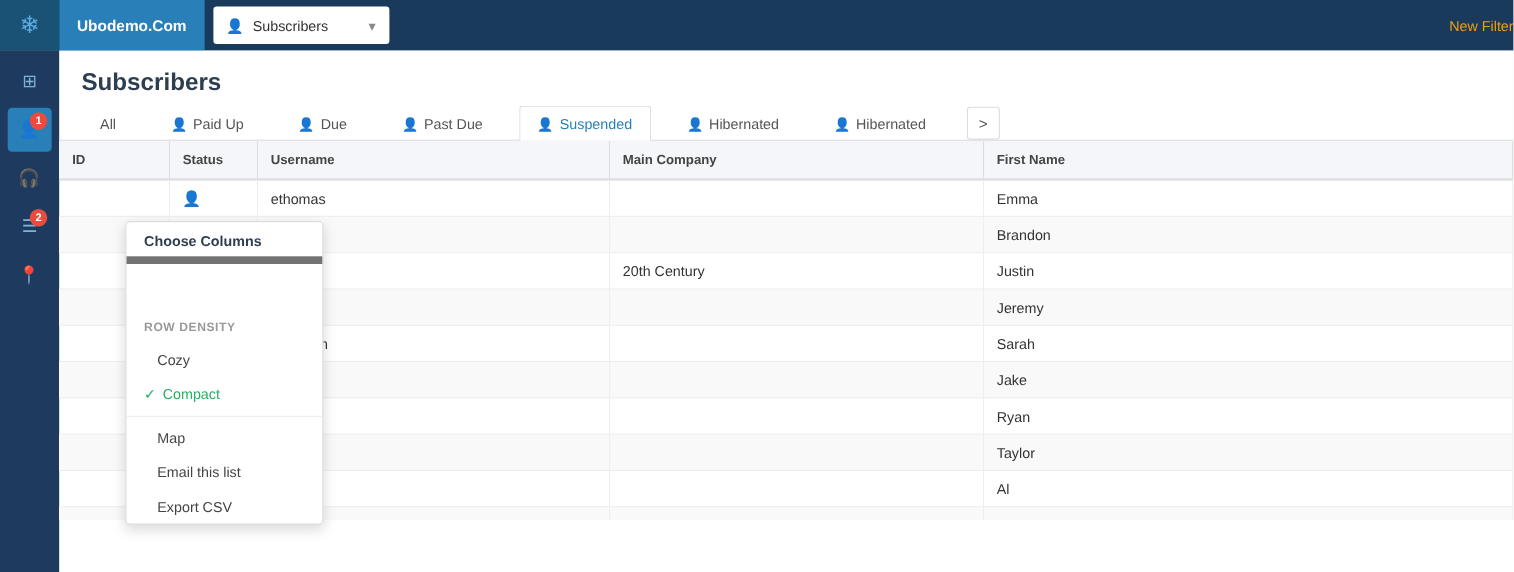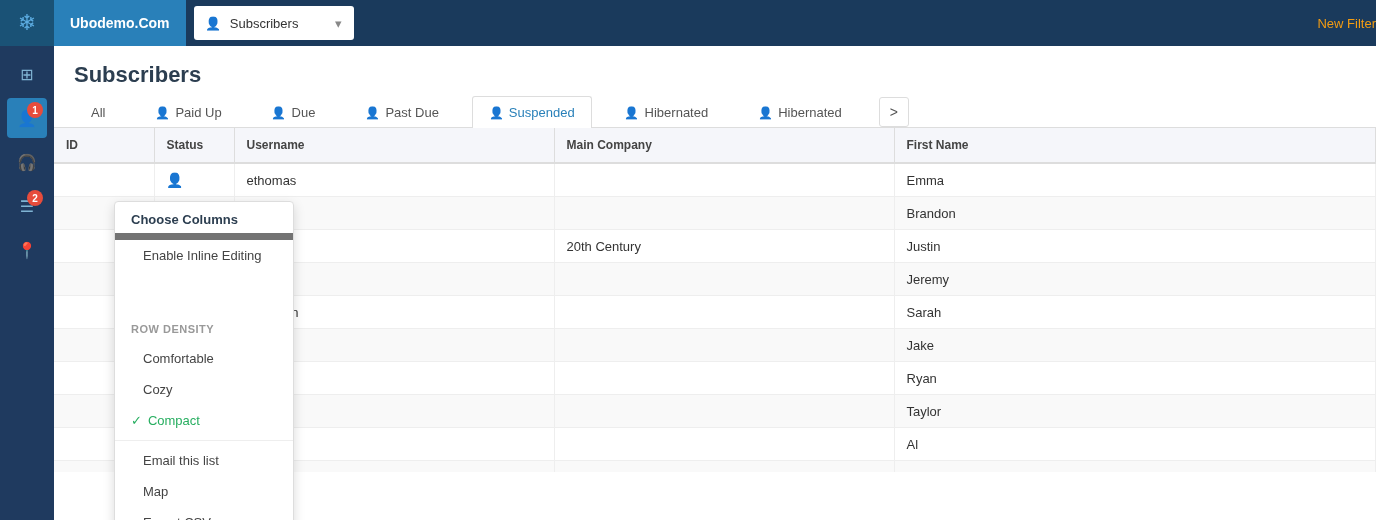--- a/index.html
+++ b/index.html
@@ -308,31 +308,29 @@
       </div>
       <div class="tab">
         <span class="tab-icon gray">👤</span>
         <span>Hibernated</span>
       </div>
       <div class="tab-more">&gt;</div>
     </div>
 
     <div class="dropdown-menu">
       <div class="dropdown-section-header">Choose Columns</div>
-      <div class="dropdown-item unchecked">Enable Inline Editing</div>
       <div class="dropdown-label">Row Density</div>
-      <div class="dropdown-item unchecked">Comfortable</div>
       <div class="dropdown-item unchecked">Cozy</div>
       <div class="dropdown-item checked">
         <span class="check">✓</span>
         <span>Compact</span>
       </div>
       <div class="dropdown-divider"></div>
+      <div class="dropdown-item unchecked">Map</div>
       <div class="dropdown-item unchecked">Email this list</div>
-      <div class="dropdown-item unchecked">Map</div>
       <div class="dropdown-item unchecked">Export CSV</div>
     </div>
 
     <div class="table-wrap">
       <table>
         <thead>
           <tr>
             <th style="width:100px;">ID</th>
             <th style="width:80px;">Status</th>
             <th style="width:320px;">Username</th>

